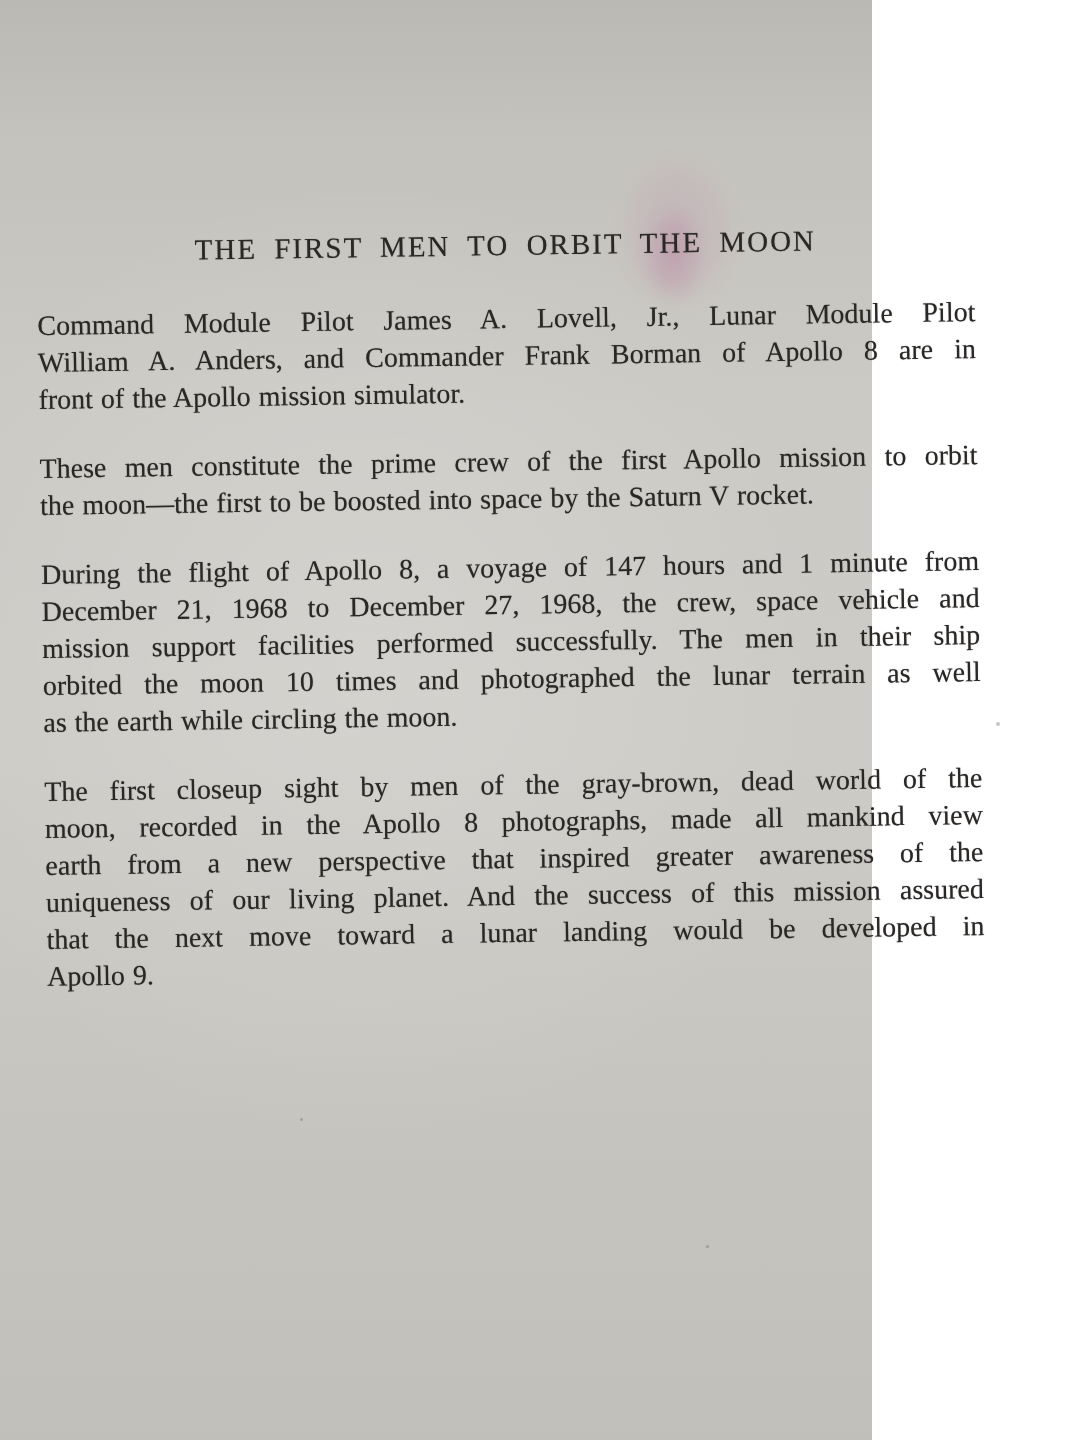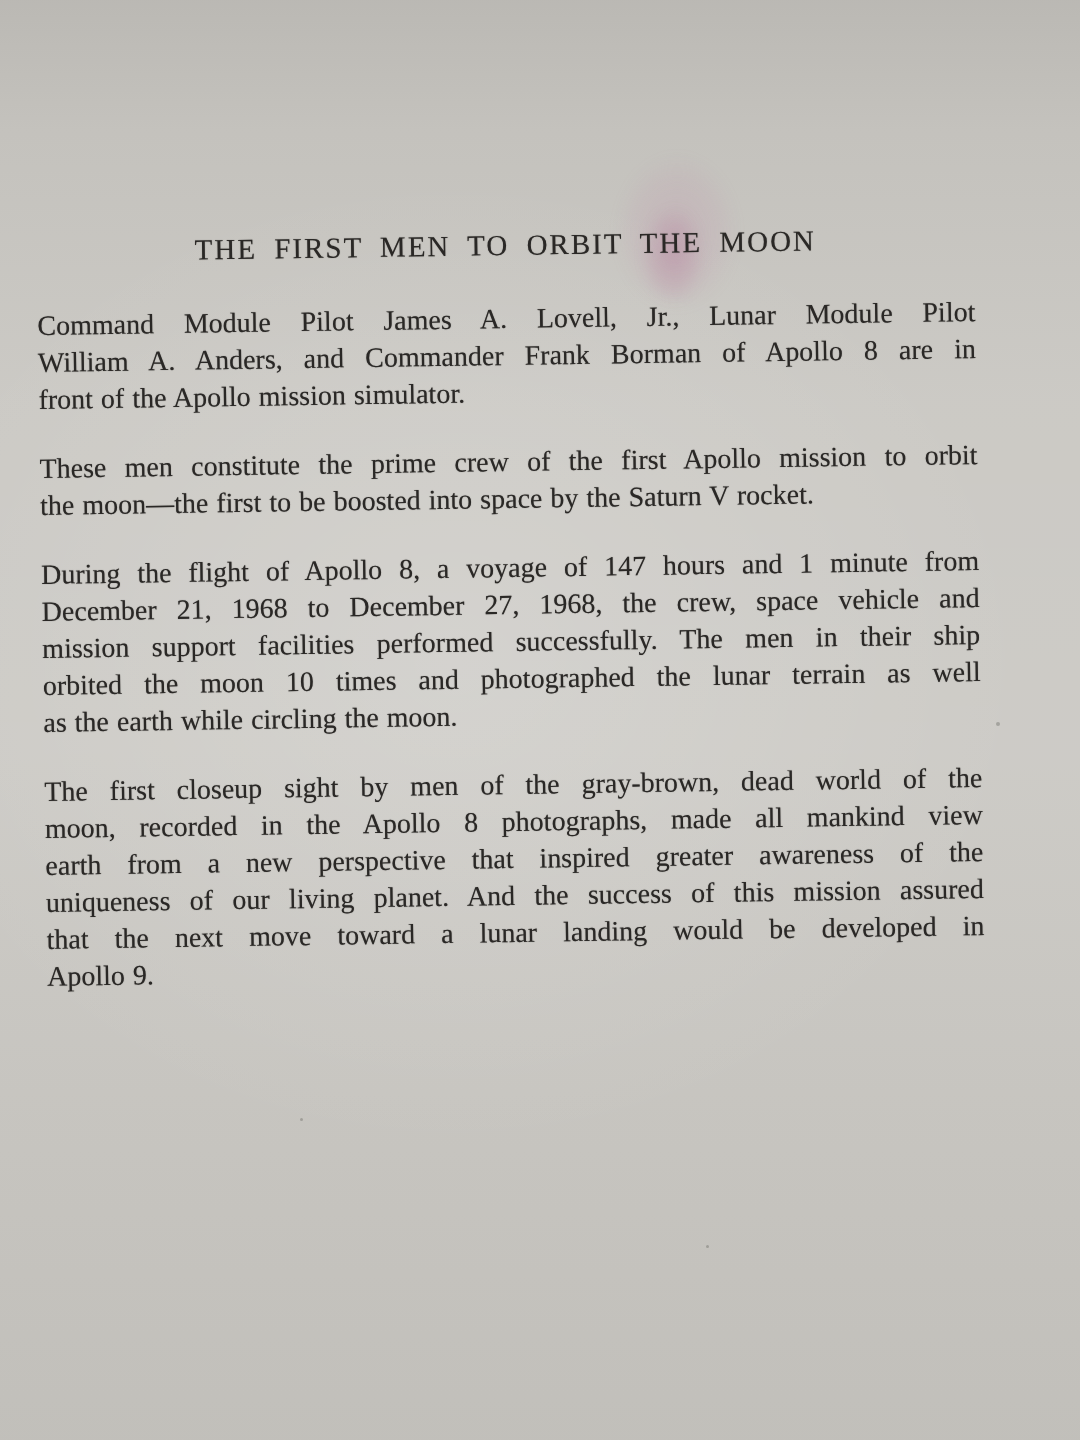--- a/index.html
+++ b/index.html
@@ -3,21 +3,21 @@
 <meta charset="utf-8">
 <style>
   html, body { margin: 0; padding: 0; }
   body {
     width: 1080px; height: 1440px;
     font-family: "Liberation Serif", "DejaVu Serif", serif;
     overflow: hidden;
   }
   .photo {
     position: relative;
-    width: 1080px; height: 1440px;
+    width: 872px; height: 1440px;
     background:
       linear-gradient(180deg, rgba(70,68,64,0.11) 0%, rgba(70,68,64,0.04) 9%,
         rgba(255,255,255,0.05) 28%, rgba(255,255,255,0.08) 52%,
         rgba(70,68,64,0.02) 78%, rgba(70,68,64,0.06) 100%),
       radial-gradient(ellipse 75% 48% at 42% 46%, rgba(255,255,255,0.15), rgba(255,255,255,0) 72%),
       #c9c7c2;
   }
   .stain {
     position: absolute;
     border-radius: 50%;

